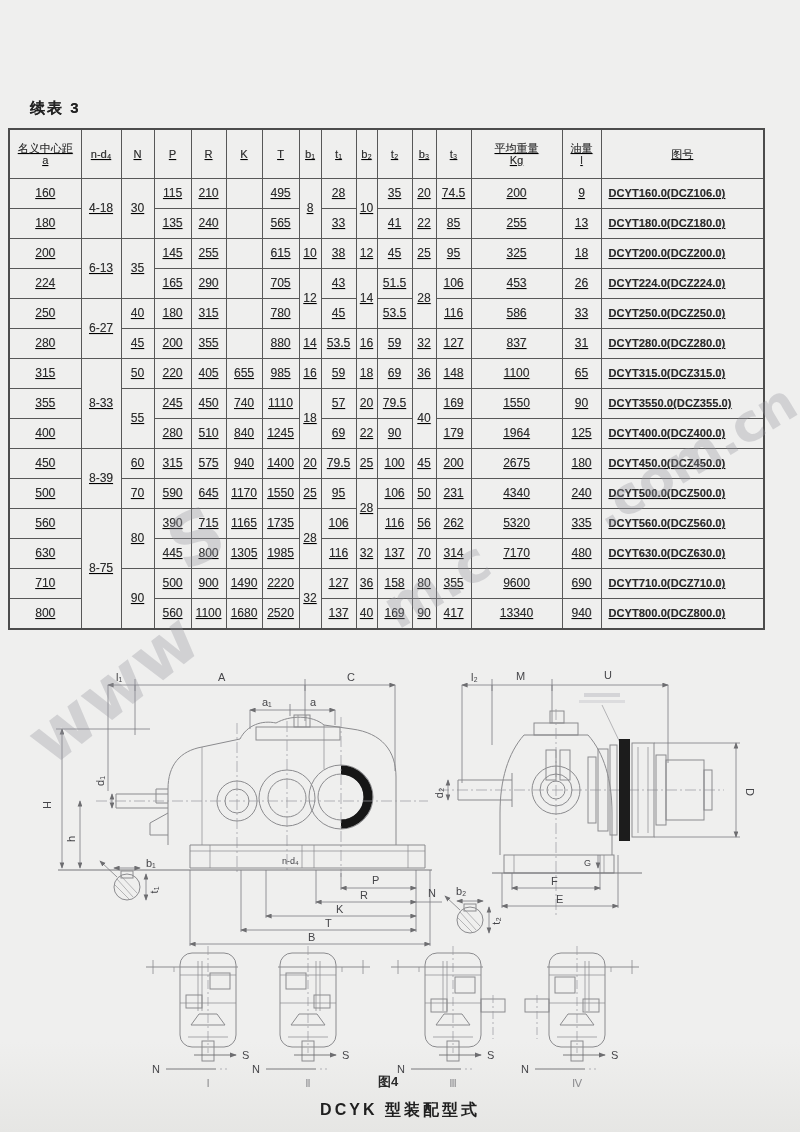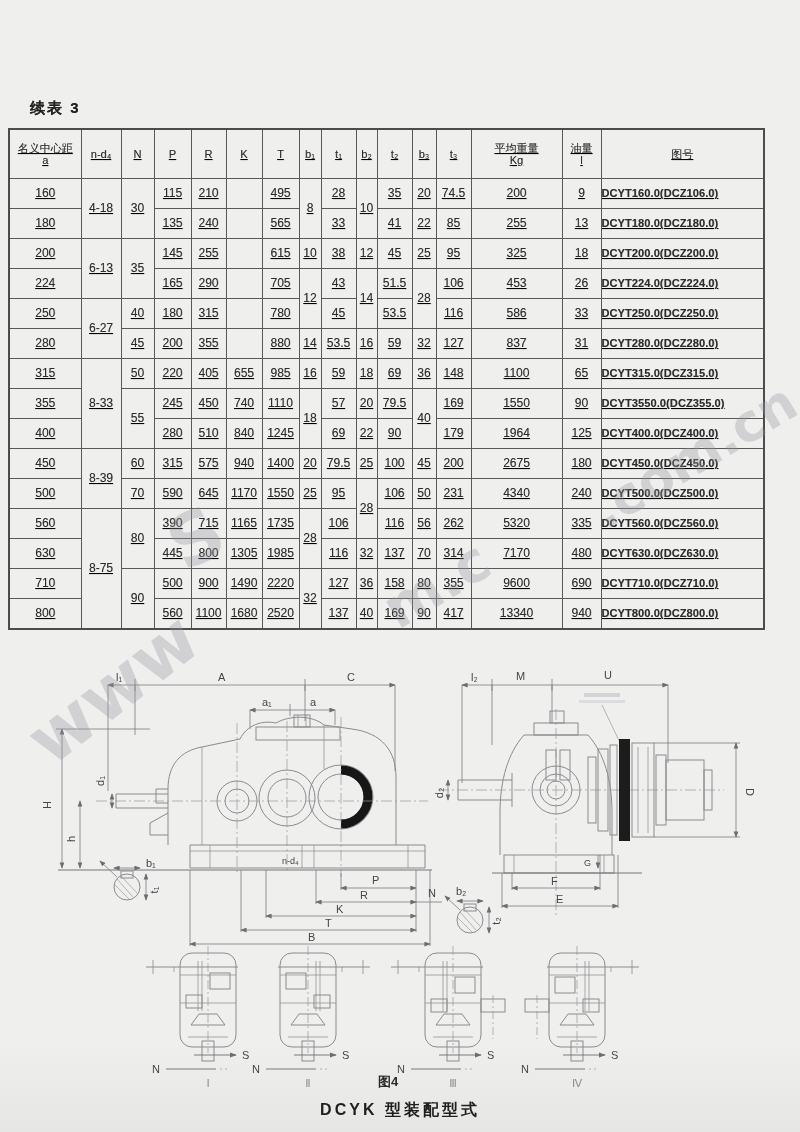--- a/index.html
+++ b/index.html
@@ -16,21 +16,21 @@
     position:absolute;left:8px;top:128px;width:755px;
     border-collapse:collapse;table-layout:fixed;border:2px solid #4c4c4c;text-decoration:underline;
   }
   table.spec th,table.spec td{
     border:1px solid #585858;text-align:center;padding:0;
     color:#2d2d2d;font-size:12px;line-height:1.1;overflow:hidden;
     text-shadow:.3px .3px .4px rgba(70,70,70,.45);
   }
   table.spec thead th{height:48px;font-size:11px;font-weight:normal;white-space:pre-line;}
   table.spec tbody td{height:29px;}
-  table.spec td.fig{text-align:left;font-size:11px;font-weight:bold;letter-spacing:.1px;}
+  table.spec td.fig{text-align:left;padding-left:7px;font-size:11px;font-weight:bold;letter-spacing:.1px;}
   .heading{
     position:absolute;left:16px;top:634px;font-size:15.5px;font-weight:bold;color:#1c1c1c;
     letter-spacing:1px;text-shadow:0 0 .6px #555;
   }
   .wm{
     position:absolute;color:rgba(150,150,157,.33);font-weight:bold;
     font-family:"DejaVu Sans",sans-serif;pointer-events:none;white-space:nowrap;z-index:5;
   }
   .wm1{left:16px;top:648px;font-size:70px;transform:rotate(-38deg);}
   .wm2{left:170px;top:496px;font-size:72px;transform:rotate(-28deg);}

